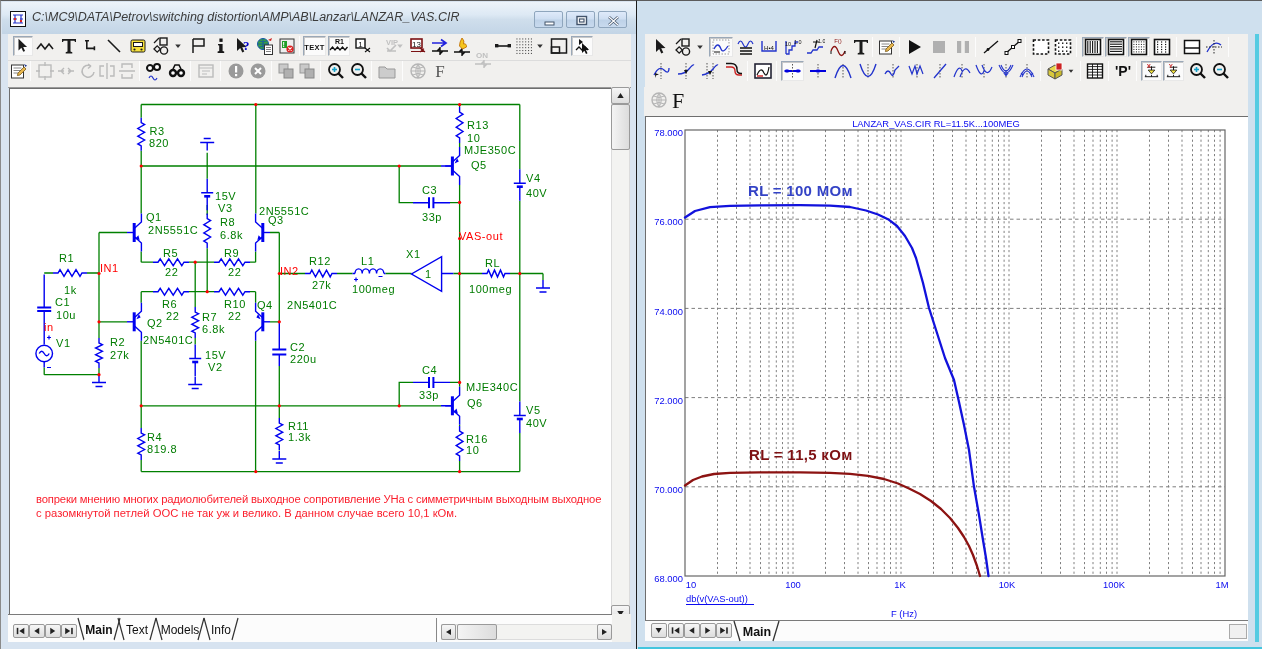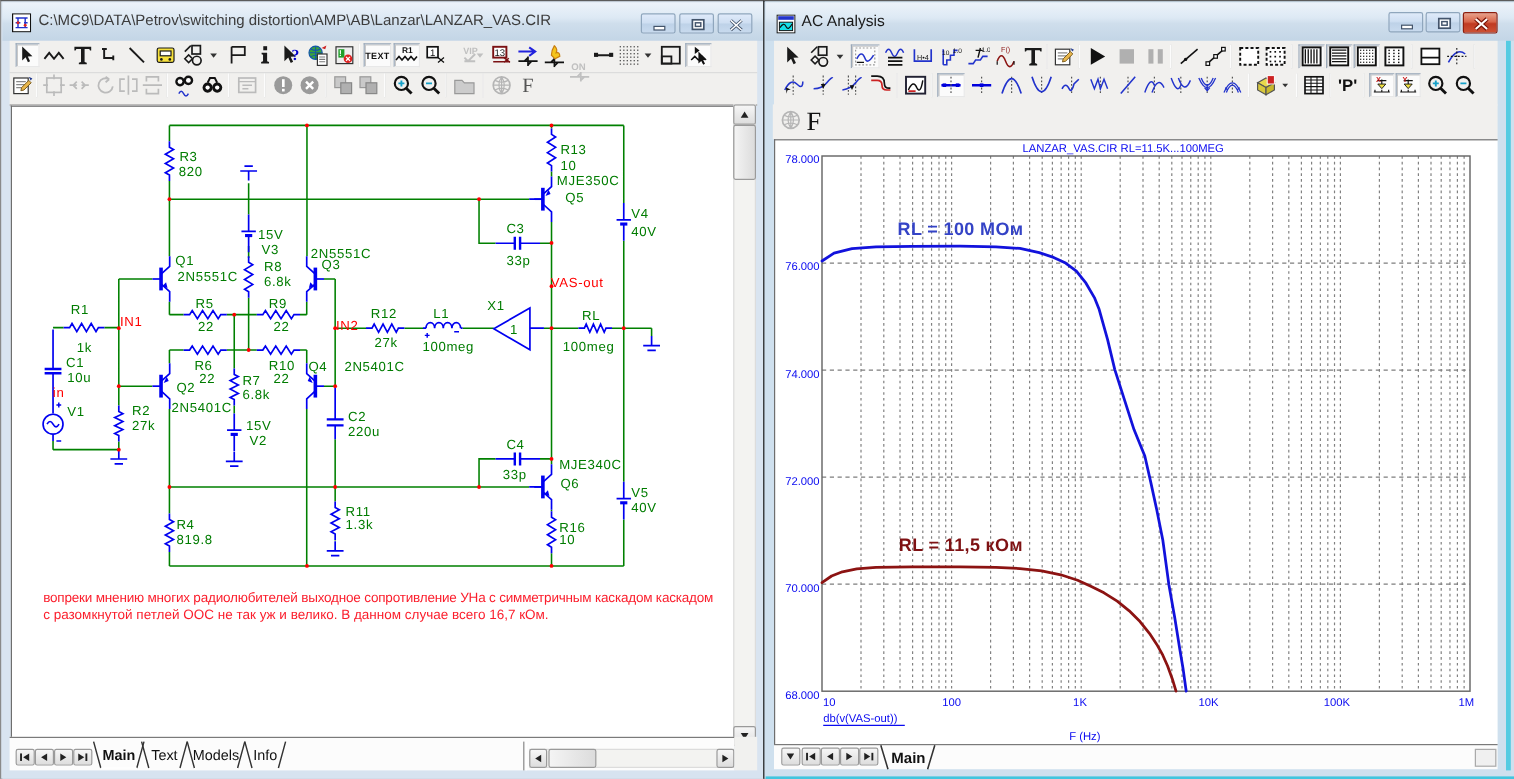--- a/index.html
+++ b/index.html
@@ -14,21 +14,21 @@
 #lw { position:absolute; left:0; top:0; width:636px; height:649px;
   background:#d9e4f0; border-top:1px solid #5c5c5c; border-left:1px solid #8a8a8a; }
 #rw { position:absolute; left:636px; top:0; width:626px; height:649px;
   background:#cfe0ee; border-top:1px solid #5c5c5c; border-left:1px solid #1c1c1c; }
 
 .titlebar { position:absolute; left:1px; top:1px; height:32px;
   background:linear-gradient(180deg,#edf3fa 0%,#dde9f4 40%,#cfdeec 55%,#c3d5e6 100%); }
 #lw .titlebar { width:634px; }
 #rw .titlebar { width:624px; }
 .ticn { position:absolute; }
-.ttext { position:absolute; font-size:12.5px; color:#3c3c3c; white-space:nowrap; }
+.ttext { position:absolute; font-size:12.5px; color:#3c3c3c; white-space:nowrap;font-style:italic; }
 .wbtn { position:absolute; width:29px; height:17px; border:1px solid #8fa6bd; border-radius:2px;
   background:linear-gradient(180deg,#dfeafa 0%,#cfdff2 45%,#bed2e8 55%,#c8daee 100%); }
 .wbtn.redx { width:29px; height:18px; border:1px solid #8c1e0e; border-radius:2px;
   background:linear-gradient(180deg,#e9a28c 0%,#d8654a 45%,#c03a22 55%,#cc5034 100%); }
 
 .tbar { position:absolute; background:#f1f0ee; }
 #lw .tbar { left:7px; top:33px; width:623px; height:54px; border-bottom:1px solid #9a9a9a; }
 #rw .tbar { left:8px; top:33px; width:603px; height:54px; }
 .trowline { position:absolute; left:7px; top:59px; width:623px; height:1px; background:#dcdcdc; }
 
@@ -74,44 +74,24 @@
           <rect x="9.5" y="7" width="4.5" height="3" fill="#fff" stroke="#43546b" stroke-width="1.2"></rect>
         </svg></div>
       <div class="wbtn" style="left:596px;top:9px"><svg width="29" height="17" viewBox="0 0 23 17">
           <path d="M7,5 L16,13 M16,5 L7,13" stroke="#43546b" stroke-width="2.6"></path>
           <path d="M7,5 L16,13 M16,5 L7,13" stroke="#fff" stroke-width="1.2"></path>
         </svg></div>
     </div>
   <div class="tbar"></div>
   <div class="trowline"></div>
   <div id="canvas"></div>
-  <div class="cmt"><span style="letter-spacing:-0.16px">вопреки мнению многих радиолюбителей выходное сопротивление УНа с симметричным каскадом каскадом</span><br><span>с разомкнутой петлей ООС не так уж и велико. В данном случае всего 16,7 кОм.</span></div>
+  <div class="cmt"><span style="letter-spacing:-0.16px">вопреки мнению многих радиолюбителей выходное сопротивление УНа с симметричным выходным выходное</span><br><span>с разомкнутой петлей ООС не так уж и велико. В данном случае всего 10,1 кОм.</span></div>
   <div class="bstrip"></div>
 </div>
 <div id="rw">
-  <div class="titlebar">
-      <div class="ticn" style="left:9px;top:10px"><svg width="16" height="16" viewBox="0 0 16 16">
-          <rect x="0.5" y="0.5" width="15" height="15" fill="#fff" stroke="#111"></rect>
-          <rect x="1.5" y="1.5" width="13" height="3" fill="#2233cc"></rect>
-          <rect x="2.5" y="6.5" width="11" height="7" fill="#18e0e8" stroke="#111" stroke-width="0.8"></rect>
-          <path d="M3,11 q3,-5 5,-1 q2,4 5,-2" stroke="#111" stroke-width="1" fill="none"></path>
-        </svg></div>
-      <div class="ttext" style="left:30px;top:8px;font-size:13px;color:#1a1a1a">AC Analysis</div>
-      <div class="wbtn" style="left:519px;top:8px"><svg width="29" height="17" viewBox="0 0 23 17">
-          <rect x="7" y="10" width="9" height="3" fill="#fff" stroke="#43546b"></rect>
-        </svg></div>
-      <div class="wbtn" style="left:550px;top:8px"><svg width="29" height="17" viewBox="0 0 23 17">
-          <rect x="7" y="4.5" width="9.5" height="8" fill="#fff" stroke="#43546b" stroke-width="1.4"></rect>
-          <rect x="9.5" y="7" width="4.5" height="3" fill="#fff" stroke="#43546b" stroke-width="1.2"></rect>
-        </svg></div>
-      <div class="wbtn redx" style="left:581px;top:8px"><svg width="29" height="18" viewBox="0 0 23 17">
-          <path d="M7,4.5 L16,12.5 M16,4.5 L7,12.5" stroke="#771408" stroke-width="3.4"></path>
-          <path d="M7,4.5 L16,12.5 M16,4.5 L7,12.5" stroke="#fff" stroke-width="1.6"></path>
-        </svg></div>
-    </div>
   <div class="tbar"></div>
   <div class="rbord"></div>
   <div class="bstrip"></div>
 </div>
 <div id="fstrip">
   <div class="ticon" style="left:5px;top:3px;width:20px;height:20px">
       <svg width="20" height="20" viewBox="0 0 20 20">
         <circle cx="10" cy="10" r="7" fill="none" stroke="#b5b5b5" stroke-width="1.4"></circle>
         <path d="M3,10 h14 M10,3 v14 M4.5,6 q5.5,3 11,0 M4.5,14 q5.5,-3 11,0 M10,3 q-4.5,7 0,14 M10,3 q4.5,7 0,14" stroke="#b5b5b5" stroke-width="1" fill="none"></path>
       </svg>

